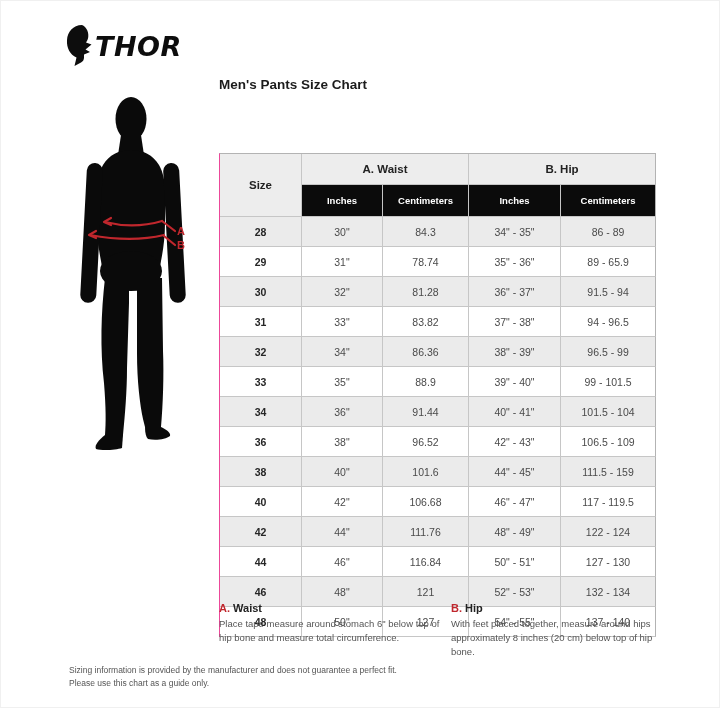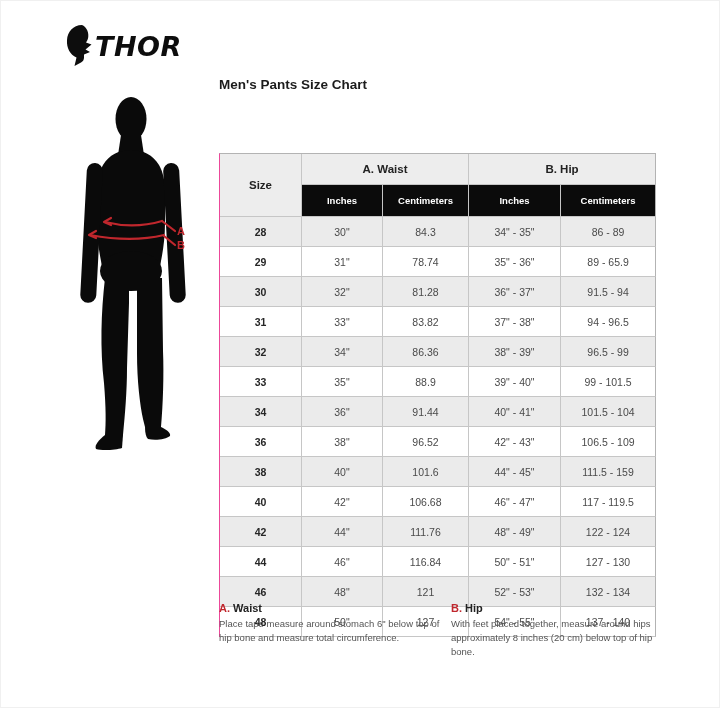--- a/index.html
+++ b/index.html
@@ -231,14 +231,18 @@
       <div class="howto-item">
         <div class="howto-item-title">
           <span class="howto-letter">B.</span>
           <span>Hip</span>
         </div>
         <div class="howto-text">With feet placed together, measure around hips approximately 8 inches (20 cm) below top of hip bone.</div>
       </div>
     </div>
   </div>
 
+  <div class="disclaimer">
+    <div>Sizing information is provided by the manufacturer and does not guarantee a perfect fit.</div>
+    <div>Please use this chart as a guide only.</div>
+  </div>
 
 </div>
 
 </body></html>

